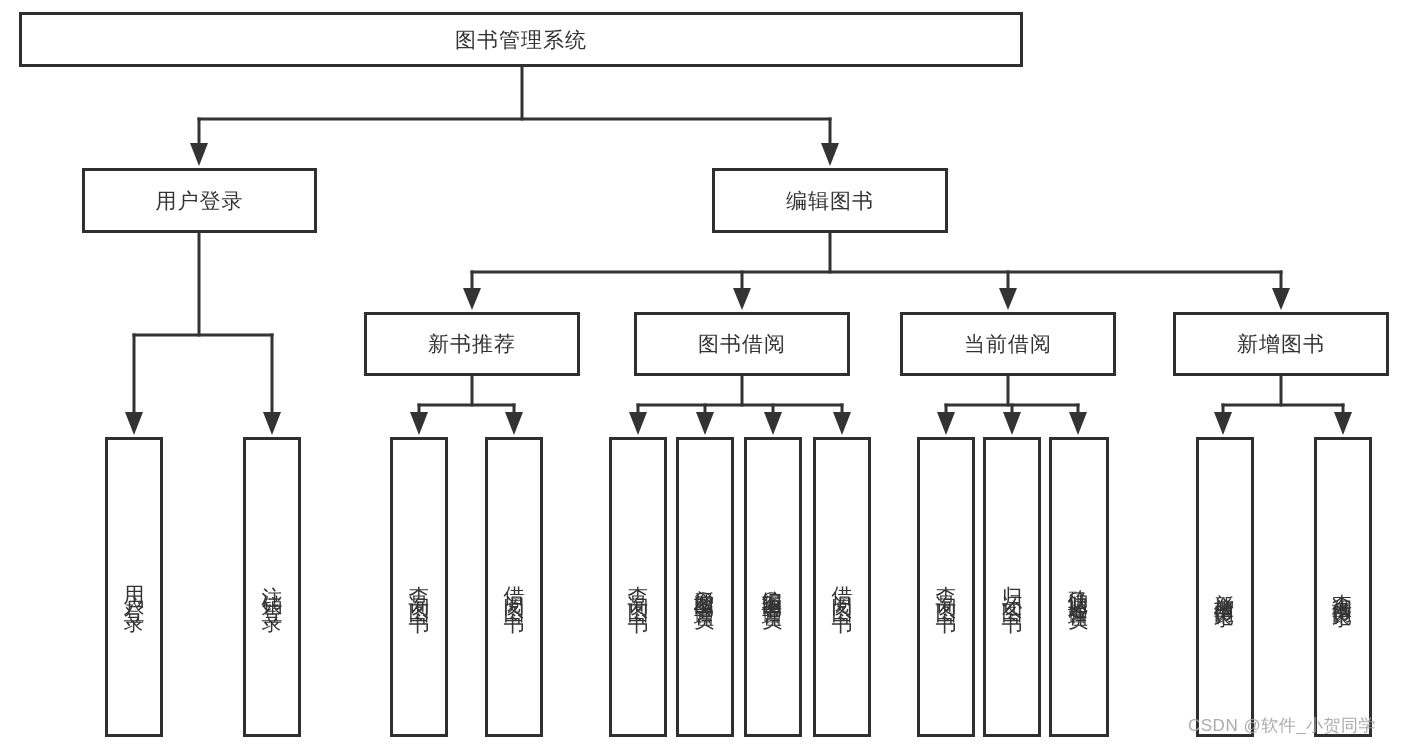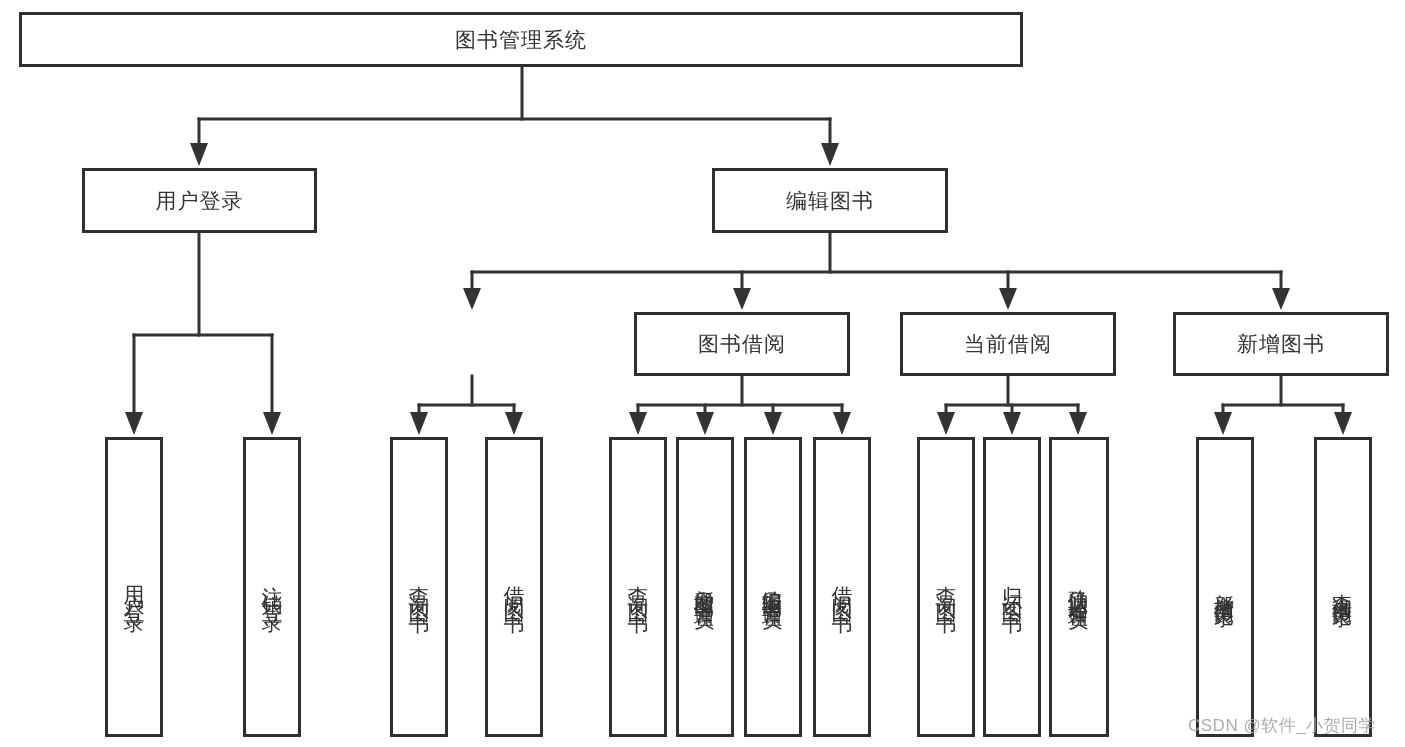--- a/index.html
+++ b/index.html
@@ -166,20 +166,23 @@
     <span>图书管理系统</span>
   </div>
 
   <div class="box" id="n-ulogin">
     <span>用户登录</span>
   </div>
   <div class="box" id="n-bmgmt">
     <span>编辑图书</span>
   </div>
 
+  <div class="box" id="n-rec">
+    <span>新书推荐</span>
+  </div>
   <div class="box" id="n-cb">
     <span>当前借阅</span>
   </div>
   <div class="box" id="n-bb">
     <span>图书借阅</span>
   </div>
   <div class="box" id="n-br">
     <span>新增图书</span>
   </div>
 

